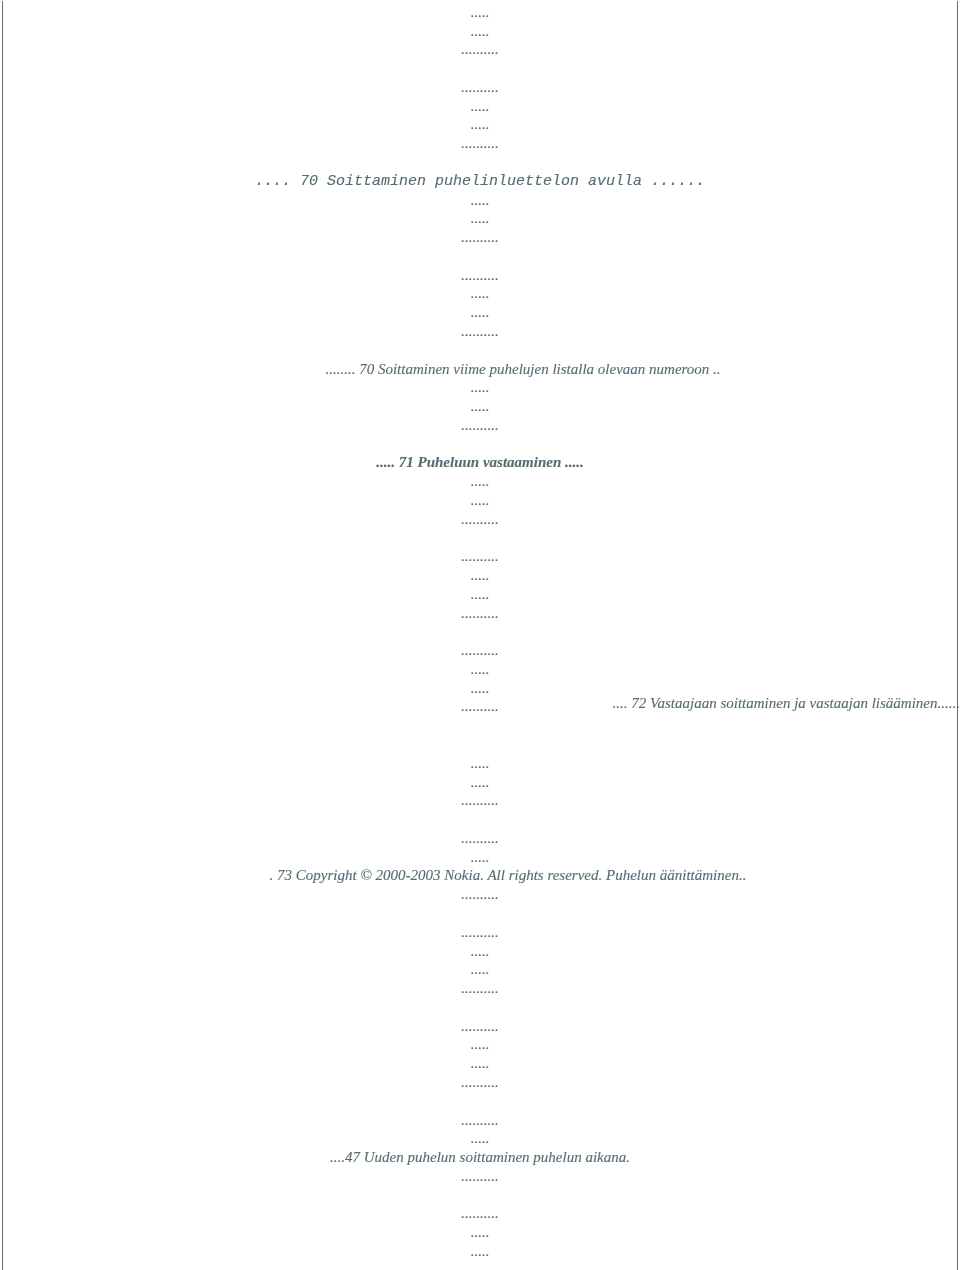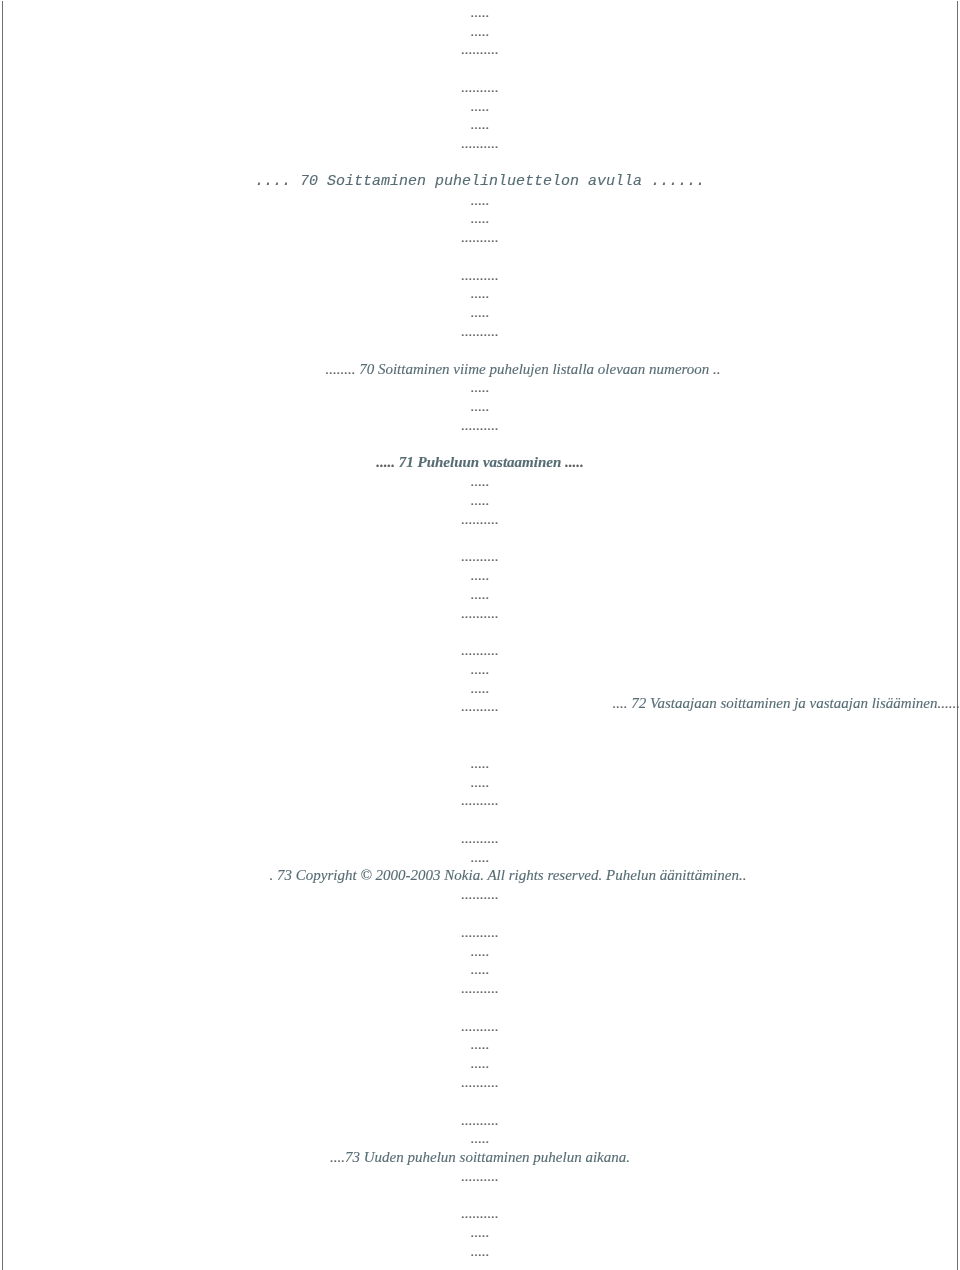--- a/index.html
+++ b/index.html
@@ -75,20 +75,20 @@
         <div class="toc-line" style="top: 924.823px;"><span class="lead">..........</span></div>
         <div class="toc-line" style="top: 943.6px;"><span class="lead">.....</span></div>
         <div class="toc-line" style="top: 962.377px;"><span class="lead">.....</span></div>
         <div class="toc-line" style="top: 981.154px;"><span class="lead">..........</span></div>
         <div class="toc-line" style="top: 1018.71px;"><span class="lead">..........</span></div>
         <div class="toc-line" style="top: 1037.48px;"><span class="lead">.....</span></div>
         <div class="toc-line" style="top: 1056.26px;"><span class="lead">.....</span></div>
         <div class="toc-line" style="top: 1075.04px;"><span class="lead">..........</span></div>
         <div class="toc-line" style="top: 1112.59px;"><span class="lead">..........</span></div>
         <div class="toc-line" style="top: 1131.37px;"><span class="lead">.....</span></div>
-        <div class="toc-line" style="top: 1150.15px;"><span class="lead">....</span><span class="entry-text">73 Uuden puhelun soittaminen puhelun aikana.</span></div>
+        <div class="toc-line" style="top: 1150.15px;"><span class="lead">....</span><span class="entry-text">47 Uuden puhelun soittaminen puhelun aikana.</span></div>
         <div class="toc-line" style="top: 1168.92px;"><span class="lead">..........</span></div>
         <div class="toc-line" style="top: 1206.48px;"><span class="lead">..........</span></div>
         <div class="toc-line" style="top: 1225.26px;"><span class="lead">.....</span></div>
         <div class="toc-line" style="top: 1244.03px;"><span class="lead">.....</span></div>
       </div>
   </div>
 </div>
 
 </body></html>

